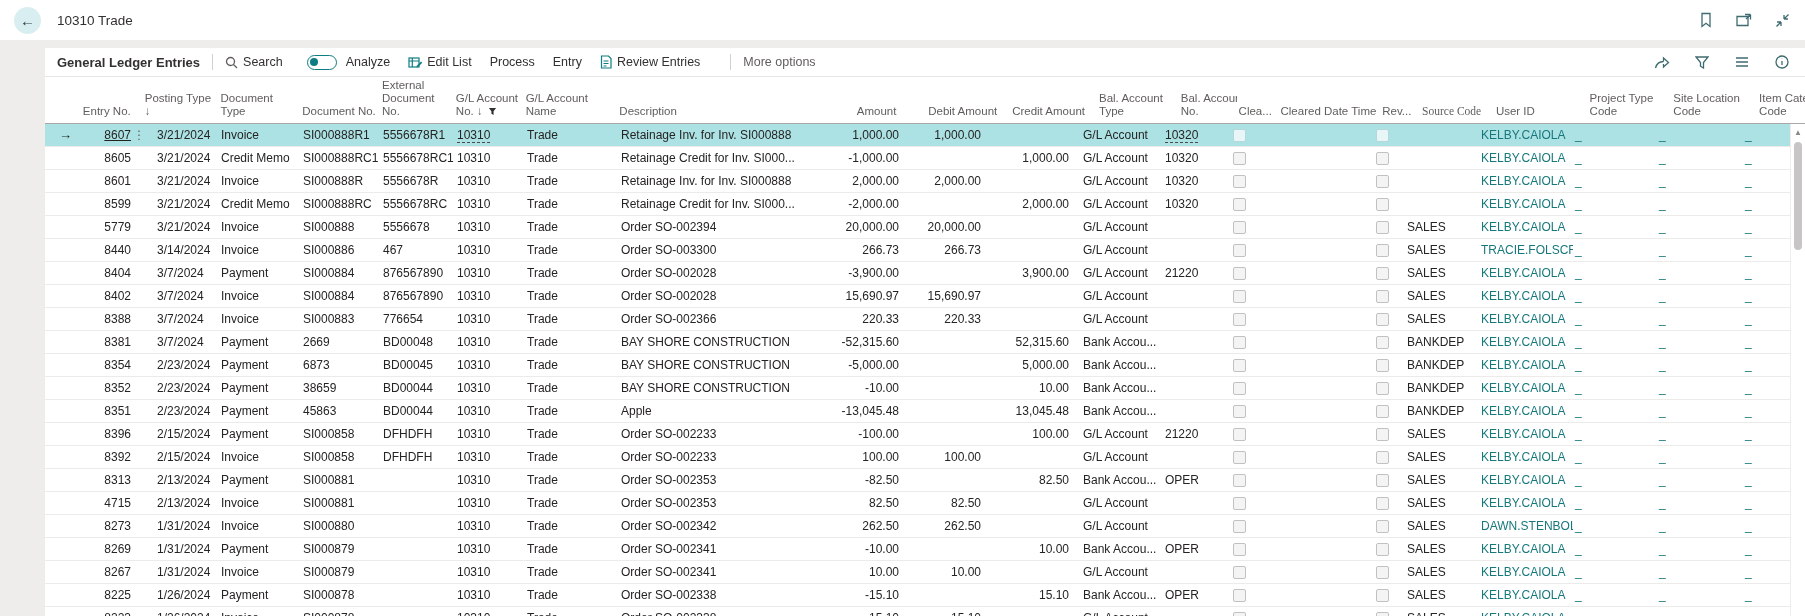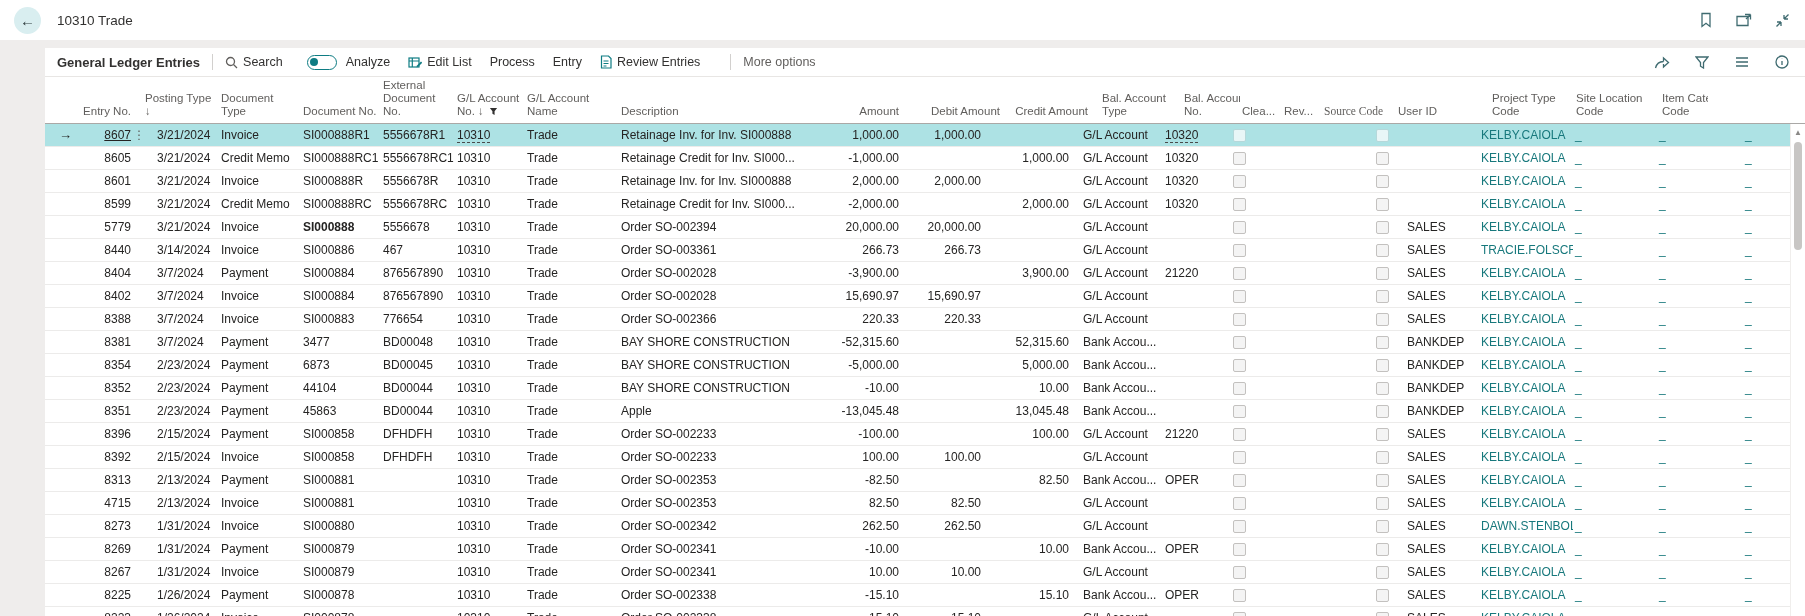--- a/index.html
+++ b/index.html
@@ -206,20 +206,23 @@
         <div>Bal. Account</div>
         <div>Type</div>
       </div>
       <div class="hcell" style="width: 58px;">
         <div>Bal. Account</div>
         <div>No.</div>
       </div>
       <div class="hcell" style="width: 42px;">
         <div>Clea...</div>
       </div>
+      <div class="hcell" style="width: 102px;">
+        <div>Cleared Date Time</div>
+      </div>
       <div class="hcell" style="width: 40px;">
         <div>Rev...</div>
       </div>
       <div class="hcell" style="width: 74px; font-family: Liberation Serif, serif;">
         <div>Source Code</div>
       </div>
       <div class="hcell" style="width: 94px;">
         <div>User ID</div>
       </div>
       <div class="hcell" style="width: 84px;">
@@ -346,21 +349,21 @@
         <div class="tcell" style="width: 94px;"><span class="teal">KELBY.CAIOLA</span></div>
         <div class="tcell" style="width: 84px;"><span class="teal">_</span></div>
         <div class="tcell" style="width: 86px;"><span class="teal">_</span></div>
         <div class="tcell" style="width: 48px;"><span class="teal">_</span></div>
       </div>
       <div class="trow">
         <div class="tcell" style="width: 38px;"></div>
         <div class="tcell right" style="width: 60px;"><span class="entry-link">5779</span></div>
         <div class="tcell" style="width: 76px; padding-left: 14px;">3/21/2024</div>
         <div class="tcell" style="width: 82px;">Invoice</div>
-        <div class="tcell" style="width: 80px; font-weight: bold;">SI000888</div>
+        <div class="tcell" style="width: 80px;">SI000888</div>
         <div class="tcell" style="width: 74px;">5556678</div>
         <div class="tcell" style="width: 70px;"><span>10310</span></div>
         <div class="tcell" style="width: 94px;">Trade</div>
         <div class="tcell" style="width: 204px;">Order SO-002394</div>
         <div class="tcell right" style="width: 88px;">20,000.00</div>
         <div class="tcell right" style="width: 82px;">20,000.00</div>
         <div class="tcell right" style="width: 88px;"></div>
         <div class="tcell" style="width: 82px;">G/L Account</div>
         <div class="tcell" style="width: 58px;"></div>
         <div class="tcell" style="width: 42px;">
@@ -378,21 +381,21 @@
       </div>
       <div class="trow">
         <div class="tcell" style="width: 38px;"></div>
         <div class="tcell right" style="width: 60px;"><span class="entry-link">8440</span></div>
         <div class="tcell" style="width: 76px; padding-left: 14px;">3/14/2024</div>
         <div class="tcell" style="width: 82px;">Invoice</div>
         <div class="tcell" style="width: 80px;">SI000886</div>
         <div class="tcell" style="width: 74px;">467</div>
         <div class="tcell" style="width: 70px;"><span>10310</span></div>
         <div class="tcell" style="width: 94px;">Trade</div>
-        <div class="tcell" style="width: 204px;">Order SO-003361</div>
+        <div class="tcell" style="width: 204px;">Order SO-003300</div>
         <div class="tcell right" style="width: 88px;">266.73</div>
         <div class="tcell right" style="width: 82px;">266.73</div>
         <div class="tcell right" style="width: 88px;"></div>
         <div class="tcell" style="width: 82px;">G/L Account</div>
         <div class="tcell" style="width: 58px;"></div>
         <div class="tcell" style="width: 42px;">
           <div class="cbx"></div>
         </div>
         <div class="tcell" style="width: 102px;"></div>
         <div class="tcell" style="width: 40px;">
@@ -486,21 +489,21 @@
         <div class="tcell" style="width: 94px;"><span class="teal">KELBY.CAIOLA</span></div>
         <div class="tcell" style="width: 84px;"><span class="teal">_</span></div>
         <div class="tcell" style="width: 86px;"><span class="teal">_</span></div>
         <div class="tcell" style="width: 48px;"><span class="teal">_</span></div>
       </div>
       <div class="trow">
         <div class="tcell" style="width: 38px;"></div>
         <div class="tcell right" style="width: 60px;"><span class="entry-link">8381</span></div>
         <div class="tcell" style="width: 76px; padding-left: 14px;">3/7/2024</div>
         <div class="tcell" style="width: 82px;">Payment</div>
-        <div class="tcell" style="width: 80px;">3477</div>
+        <div class="tcell" style="width: 80px;">2669</div>
         <div class="tcell" style="width: 74px;">BD00048</div>
         <div class="tcell" style="width: 70px;"><span>10310</span></div>
         <div class="tcell" style="width: 94px;">Trade</div>
         <div class="tcell" style="width: 204px;">BAY SHORE CONSTRUCTION</div>
         <div class="tcell right" style="width: 88px;">-52,315.60</div>
         <div class="tcell right" style="width: 82px;"></div>
         <div class="tcell right" style="width: 88px;">52,315.60</div>
         <div class="tcell" style="width: 82px;">Bank Accou...</div>
         <div class="tcell" style="width: 58px;"></div>
         <div class="tcell" style="width: 42px;">
@@ -542,21 +545,21 @@
         <div class="tcell" style="width: 94px;"><span class="teal">KELBY.CAIOLA</span></div>
         <div class="tcell" style="width: 84px;"><span class="teal">_</span></div>
         <div class="tcell" style="width: 86px;"><span class="teal">_</span></div>
         <div class="tcell" style="width: 48px;"><span class="teal">_</span></div>
       </div>
       <div class="trow">
         <div class="tcell" style="width: 38px;"></div>
         <div class="tcell right" style="width: 60px;"><span class="entry-link">8352</span></div>
         <div class="tcell" style="width: 76px; padding-left: 14px;">2/23/2024</div>
         <div class="tcell" style="width: 82px;">Payment</div>
-        <div class="tcell" style="width: 80px;">44104</div>
+        <div class="tcell" style="width: 80px;">38659</div>
         <div class="tcell" style="width: 74px;">BD00044</div>
         <div class="tcell" style="width: 70px;"><span>10310</span></div>
         <div class="tcell" style="width: 94px;">Trade</div>
         <div class="tcell" style="width: 204px;">BAY SHORE CONSTRUCTION</div>
         <div class="tcell right" style="width: 88px;">-10.00</div>
         <div class="tcell right" style="width: 82px;"></div>
         <div class="tcell right" style="width: 88px;">10.00</div>
         <div class="tcell" style="width: 82px;">Bank Accou...</div>
         <div class="tcell" style="width: 58px;"></div>
         <div class="tcell" style="width: 42px;">

